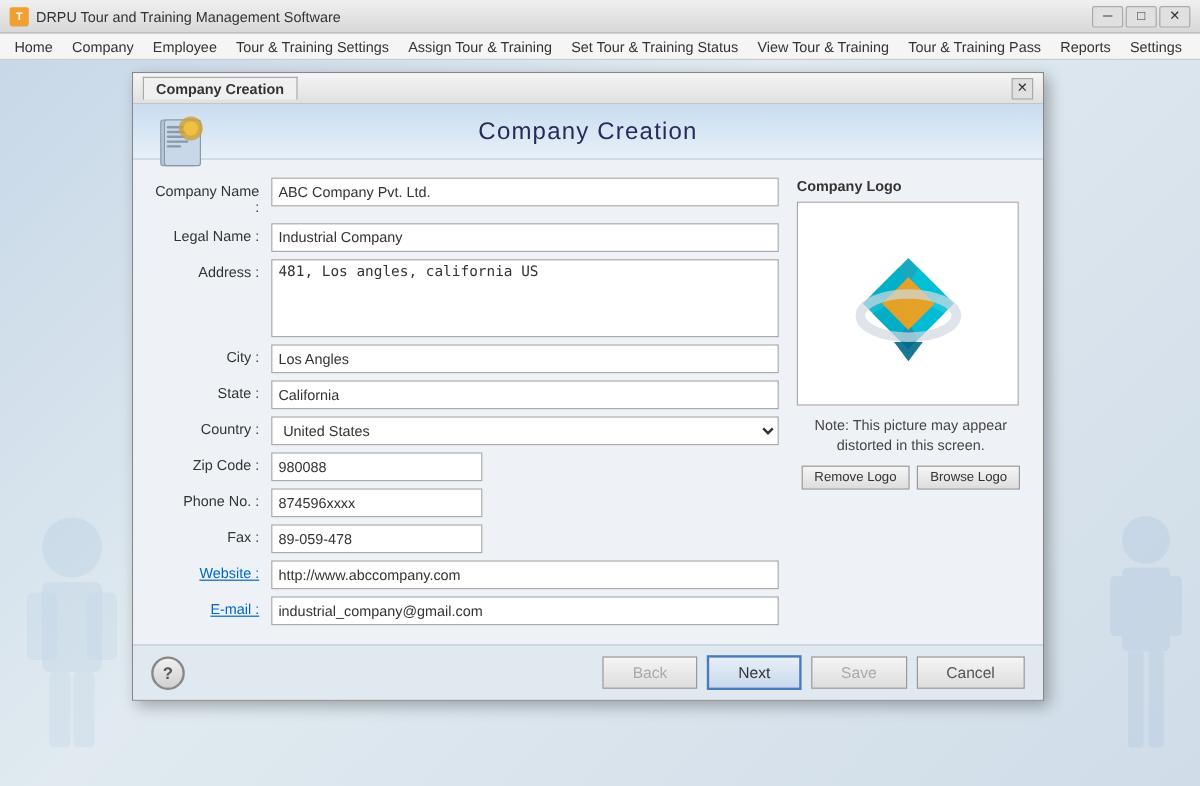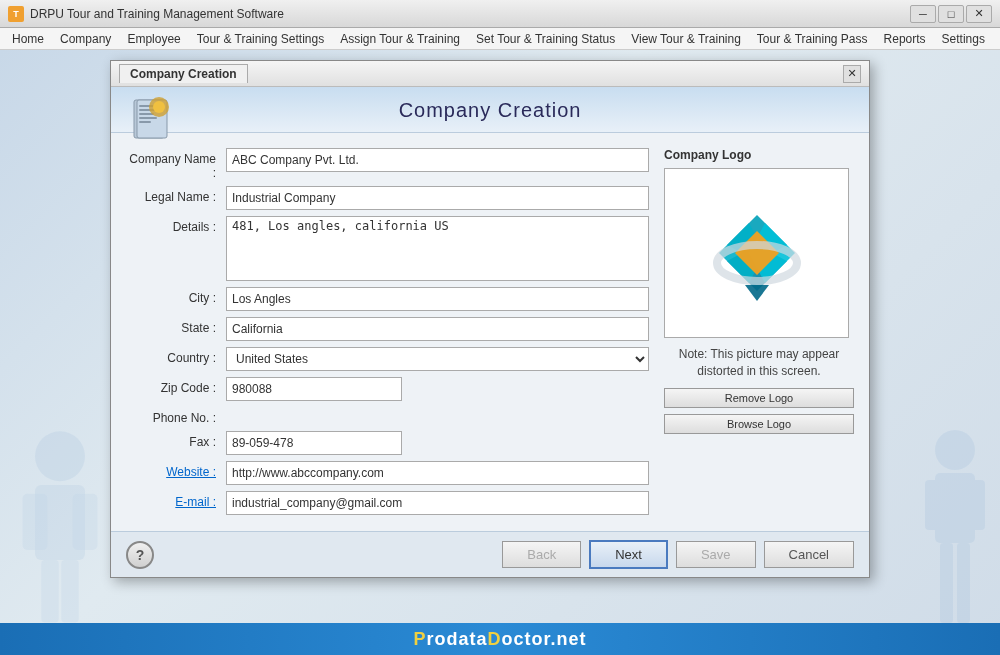--- a/index.html
+++ b/index.html
@@ -251,21 +251,20 @@
       font-size: 12px;
       color: #444;
       margin-bottom: 8px;
       text-align: center;
       line-height: 1.4;
     }
     .logo-buttons {
       display: flex;
       gap: 6px;
       justify-content: center;
-      flex-direction: column;
     }
     .logo-btn {
       padding: 3px 10px;
       background: linear-gradient(to bottom, #f5f5f5, #ddd);
       border: 1px solid #999;
       font-size: 11px;
       cursor: pointer;
       color: #333;
     }
 
@@ -419,21 +418,21 @@
         </div>
 
         
         <div class="form-row">
           <div class="form-label">Legal Name :</div>
           <input type="text" class="form-input" value="Industrial Company" style="">
         </div>
 
         
         <div class="form-row">
-          <div class="form-label">Details :</div>
+          <div class="form-label">Address :</div>
           <textarea class="form-textarea" style="">481, Los angles, california US</textarea>
         </div>
 
         
         <div class="form-row">
           <div class="form-label">City :</div>
           <input type="text" class="form-input" value="Los Angles" style="">
         </div>
 
         
@@ -455,20 +454,21 @@
 
         
         <div class="form-row">
           <div class="form-label">Zip Code :</div>
           <input type="text" class="form-input-short" value="980088" style="">
         </div>
 
         
         <div class="form-row">
           <div class="form-label">Phone No. :</div>
+          <input type="text" class="form-input-short" value="874596xxxx" style="">
         </div>
 
         
         <div class="form-row">
           <div class="form-label">Fax :</div>
           <input type="text" class="form-input-short" value="89-059-478" style="">
         </div>
 
         
         <div class="form-row">
@@ -518,18 +518,13 @@
     <div class="dialog-footer">
       <div class="footer-help-btn">?</div>
       <div class="footer-spacer"></div>
       <button class="footer-btn" disabled="">Back</button>
       <button class="footer-btn active">Next</button>
       <button class="footer-btn" disabled="">Save</button>
       <button class="footer-btn">Cancel</button>
     </div>
   </div>
 
-  <div class="bottom-banner">
-    <span class="bottom-banner-text">
-      <span>P</span>rodata<span>D</span>octor.net
-    </span>
-  </div>
 </div>
 
 </body></html>

